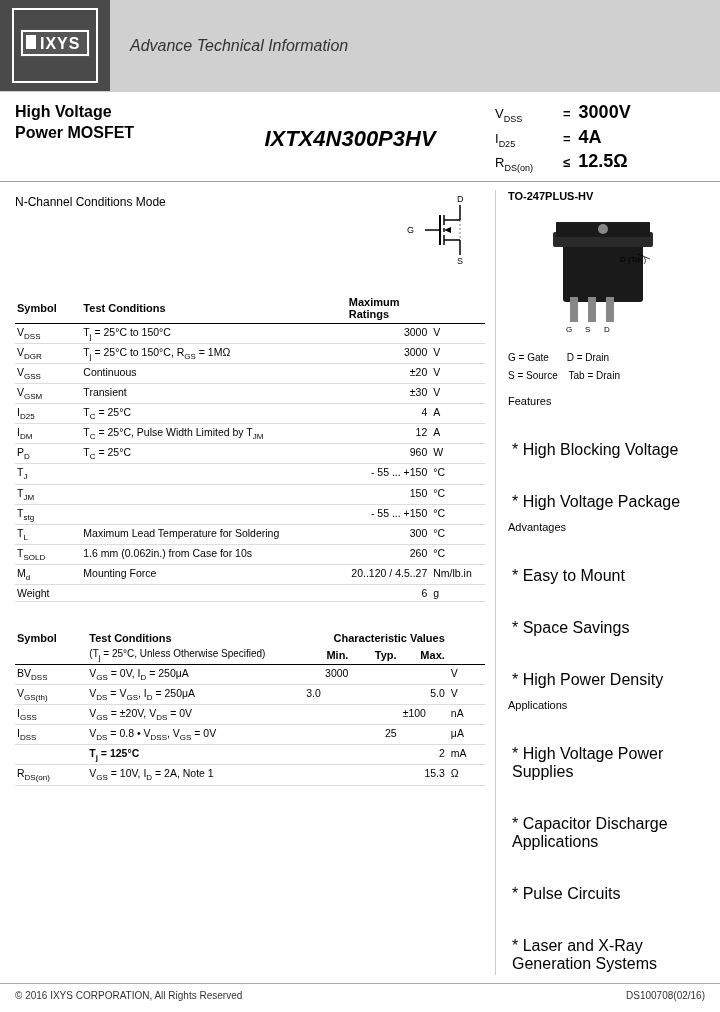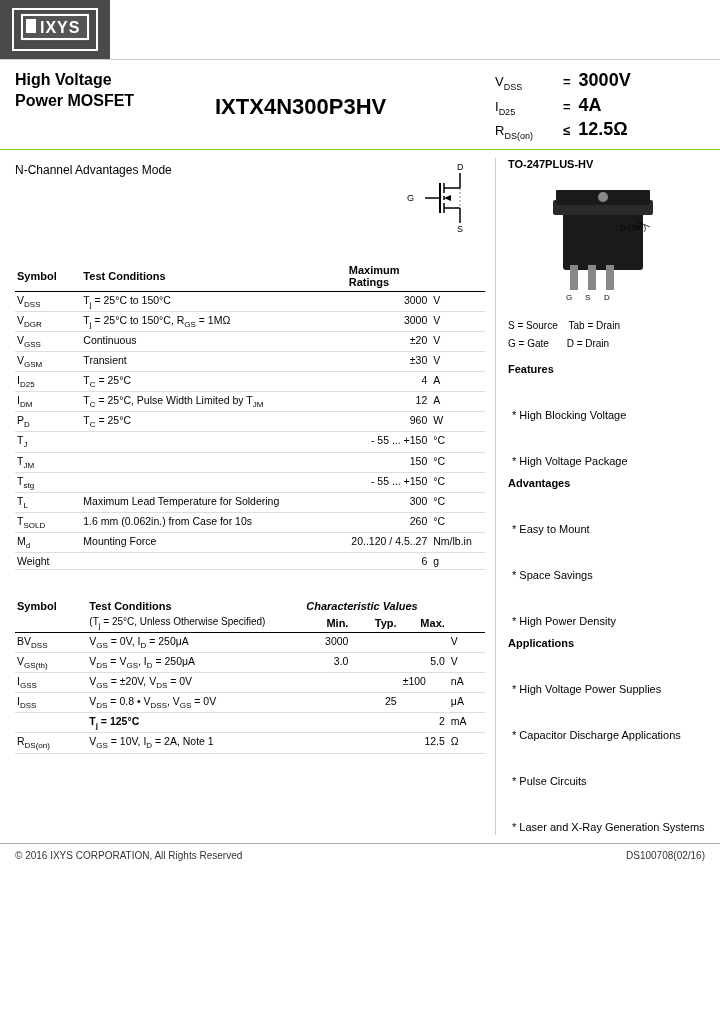--- a/index.html
+++ b/index.html
@@ -22,21 +22,21 @@
     .logo-box {
       background: #4a4a4a;
       padding: 8px 12px;
       display: flex;
       align-items: center;
       justify-content: center;
       min-width: 100px;
     }
     .logo-inner {
       border: 2px solid #fff;
-      padding: 3px 6px;
+      padding: 19px 6px;
       color: #fff;
       font-size: 18px;
       font-weight: bold;
       letter-spacing: 1px;
     }
     .header-title-box {
       flex: 1;
       background: #d0d0d0;
       display: flex;
       align-items: center;
@@ -57,21 +57,22 @@
     }
     .title-left h1 {
       font-size: 16px;
       font-weight: bold;
       line-height: 1.3;
     }
     .title-center {
       flex: 1;
       display: flex;
       align-items: center;
-      justify-content: flex-start;
+      justify-content: center;
+      font-style: italic;
     }
     .part-number {
       font-size: 22px;
       font-weight: bold;
     }
     .title-right {
       flex: 0 0 220px;
       display: flex;
       flex-direction: column;
       justify-content: center;
@@ -162,27 +163,27 @@
       font-size: 11px;
       font-weight: bold;
       margin-bottom: 5px;
     }
     .package-diagram {
       margin-bottom: 10px;
     }
 
     
     .section-title {
-      font-weight: bold;
+      font-weight: normal;
       font-size: 11px;
       margin-top: 10px;
       margin-bottom: 4px;
     }
     .bullet-item {
-      font-size: 11px;
+      font-size: 16px;
       margin-bottom: 2px;
       padding-left: 4px;
       margin-top: 34px;
     }
 
     
     .char-table {
       width: 100%;
       border-collapse: collapse;
       margin-top: 8px;
@@ -225,20 +226,23 @@
   <div class="logo-box">
     <div class="logo-inner">
       <svg width="70" height="28" viewBox="0 0 70 28">
         <rect x="0" y="0" width="70" height="28" fill="#555"></rect>
         <rect x="2" y="2" width="66" height="24" fill="none" stroke="#fff" stroke-width="2"></rect>
         <rect x="6" y="6" width="10" height="14" fill="#fff"></rect>
         <text x="20" y="20" fill="#fff" font-size="16" font-weight="bold" font-family="Arial">IXYS</text>
       </svg>
     </div>
   </div>
+  <div class="header-title-box">
+    <span>Advance Technical Information</span>
+  </div>
 </div>
 
 <div class="title-section">
   <div class="title-left">
     <h1>
       <span>High Voltage</span><br>
       <span>Power MOSFET</span>
     </h1>
   </div>
   <div class="title-center">
@@ -261,21 +265,21 @@
       <span class="spec-val large">12.5Ω</span>
     </div>
   </div>
 </div>
 
 <div class="main">
 
   <div class="left-col">
 
     <div style="display:flex; justify-content:space-between; align-items:flex-start;">
-      <div class="mode-label">N-Channel Advantages Mode</div>
+      <div class="mode-label">N-Channel Conditions Mode</div>
 
       <div class="mosfet-area">
         <svg width="80" height="80" viewBox="0 0 80 80">
 
           <line x1="20" y1="40" x2="35" y2="40" stroke="#000" stroke-width="1.5"></line>
 
           <text x="2" y="43" font-size="9" font-family="Arial">G</text>
 
           <line x1="35" y1="25" x2="35" y2="55" stroke="#000" stroke-width="2"></line>
 
@@ -395,21 +399,21 @@
       </tbody>
     </table>
 
     <div style="height:20px;"></div>
 
     <table class="char-table">
       <thead>
         <tr>
           <th class="col-char-symbol">Symbol</th>
           <th class="col-char-cond">Test Conditions</th>
-          <th colspan="3" style="text-align:left;font-style:italic;">Characteristic Values</th>
+          <th colspan="3" style="text-align:right;">Characteristic Values</th>
           <th></th>
         </tr>
         <tr>
           <th class="col-char-symbol"></th>
           <th class="col-char-cond" style="font-weight:normal; font-size:10px;">(T<sub>j</sub> = 25°C, Unless Otherwise Specified)</th>
           <th class="col-min header-row" style="text-align:right; border-bottom:1.5px solid #000;">Min.</th>
           <th class="col-typ header-row" style="text-align:right; border-bottom:1.5px solid #000;">Typ.</th>
           <th class="col-max2 header-row" style="text-align:right; border-bottom:1.5px solid #000;">Max.</th>
           <th class="col-unit2 header-row" style="border-bottom:1.5px solid #000;"></th>
         </tr>
@@ -419,21 +423,21 @@
           <td>BV<sub>DSS</sub></td>
           <td>V<sub>GS</sub> = 0V, I<sub>D</sub> = 250μA</td>
           <td style="text-align:right;">3000</td>
           <td style="text-align:right;"></td>
           <td style="text-align:right;"></td>
           <td>V</td>
         </tr>
         <tr>
           <td>V<sub>GS(th)</sub></td>
           <td>V<sub>DS</sub> = V<sub>GS</sub>, I<sub>D</sub> = 250μA</td>
-          <td style="text-align:right;">3.0</td>
+          <td style="text-align:left;">3.0</td>
           <td style="text-align:right;"></td>
           <td style="text-align:right;">5.0</td>
           <td>V</td>
         </tr>
         <tr>
           <td>I<sub>GSS</sub></td>
           <td>V<sub>GS</sub> = ±20V, V<sub>DS</sub> = 0V</td>
           <td style="text-align:right;"></td>
           <td style="text-align:right;"></td>
           <td style="text-align:left;">±100</td>
@@ -453,21 +457,21 @@
           <td style="text-align:right;"></td>
           <td style="text-align:right;"></td>
           <td style="text-align:right;">2</td>
           <td>mA</td>
         </tr>
         <tr>
           <td>R<sub>DS(on)</sub></td>
           <td>V<sub>GS</sub> = 10V, I<sub>D</sub> = 2A, Note 1</td>
           <td style="text-align:right;"></td>
           <td style="text-align:right;"></td>
-          <td style="text-align:right;">12.5</td>
+          <td style="text-align:right;">15.3</td>
           <td>Ω</td>
         </tr>
       </tbody>
     </table>
 
   </div>
 
   <div class="right-col">
     <div class="package-label">TO-247PLUS-HV</div>
 
@@ -489,26 +493,26 @@
         <text x="77" y="125" font-size="8" font-family="Arial" fill="#000">S</text>
         <text x="96" y="125" font-size="8" font-family="Arial" fill="#000">D</text>
 
         <text x="112" y="55" font-size="8" font-family="Arial" fill="#000">D (Tab)</text>
         <line x1="142" y1="52" x2="130" y2="47" stroke="#000" stroke-width="0.8"></line>
       </svg>
     </div>
 
     <div style="font-size:10px; line-height:1.8;">
       <div>
+        <span>G = Gate</span>
+        <span style="margin-left:15px;">D = Drain</span>
+      </div>
+      <div>
         <span>S = Source</span>
         <span style="margin-left:8px;">Tab = Drain</span>
-      </div>
-      <div>
-        <span>G = Gate</span>
-        <span style="margin-left:15px;">D = Drain</span>
       </div>
     </div>
 
     <div class="section-title">Features</div>
     <div class="bullet-item">* <span>High Blocking Voltage</span></div>
     <div class="bullet-item">* <span>High Voltage Package</span></div>
 
     <div class="section-title">Advantages</div>
     <div class="bullet-item">* <span>Easy to Mount</span></div>
     <div class="bullet-item">* <span>Space Savings</span></div>

